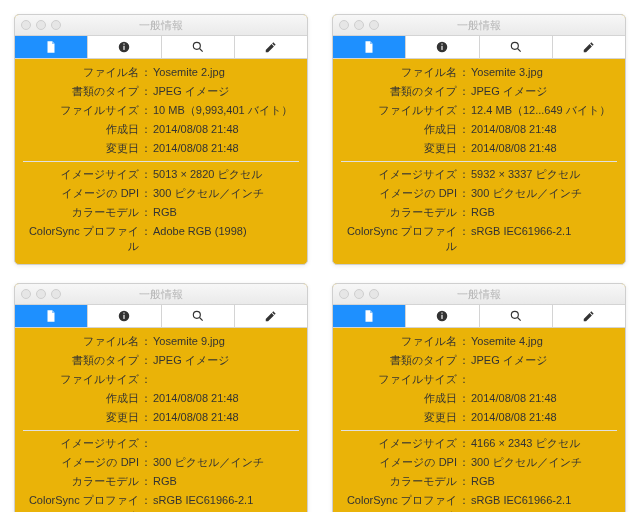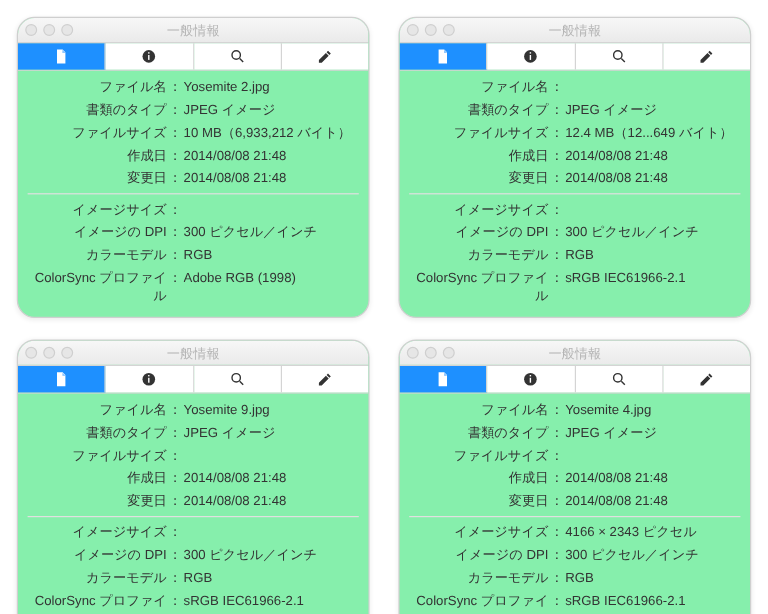--- a/index.html
+++ b/index.html
@@ -12,23 +12,23 @@
     width: 640px;
     box-sizing: border-box;
   }
   .grid {
     display: grid;
     grid-template-columns: 1fr 1fr;
     gap: 18px 24px;
   }
   .window {
     border: 1px solid #cfcfcf;
-    border-radius: 15px;
+    border-radius: 5px;
     overflow: hidden;
-    background: #86efac;
+    background: #eab308;
     box-shadow: 0 1px 4px rgba(0,0,0,0.08);
   }
   .titlebar {
     background: linear-gradient(#f7f7f7, #eaeaea);
     border-bottom: 1px solid #d4d4d4;
     height: 20px;
     display: flex;
     align-items: center;
     padding: 0 6px;
     position: relative;
@@ -152,36 +152,37 @@
           <span class="value">Yosemite 2.jpg</span>
         </div>
         <div class="row">
           <span class="label">書類のタイプ</span>
           <span class="colon">：</span>
           <span class="value">JPEG イメージ</span>
         </div>
         <div class="row">
           <span class="label">ファイルサイズ</span>
           <span class="colon">：</span>
-          <span class="value">10 MB（6,933,212 バイト）</span>
+          <span class="value">10 MB（9,993,401 バイト）</span>
         </div>
         <div class="row">
           <span class="label">作成日</span>
           <span class="colon">：</span>
           <span class="value">2014/08/08 21:48</span>
         </div>
         <div class="row">
           <span class="label">変更日</span>
           <span class="colon">：</span>
           <span class="value">2014/08/08 21:48</span>
         </div>
         <div class="divider"></div>
         <div class="row">
           <span class="label">イメージサイズ</span>
           <span class="colon">：</span>
+          <span class="value">5013 × 2820 ピクセル</span>
         </div>
         <div class="row">
           <span class="label">イメージの DPI</span>
           <span class="colon">：</span>
           <span class="value">300 ピクセル／インチ</span>
         </div>
         <div class="row">
           <span class="label">カラーモデル</span>
           <span class="colon">：</span>
           <span class="value">RGB</span>
@@ -231,20 +232,21 @@
             <svg width="14" height="14" viewBox="0 0 24 24">
               <path fill="#333" d="M3 17l10-10 4 4-10 10H3v-4zM14 6l2-2 4 4-2 2z"></path>
             </svg>
           </span>
         </div>
       </div>
       <div class="body">
         <div class="row">
           <span class="label">ファイル名</span>
           <span class="colon">：</span>
+          <span class="value">Yosemite 3.jpg</span>
         </div>
         <div class="row">
           <span class="label">書類のタイプ</span>
           <span class="colon">：</span>
           <span class="value">JPEG イメージ</span>
         </div>
         <div class="row">
           <span class="label">ファイルサイズ</span>
           <span class="colon">：</span>
           <span class="value">12.4 MB（12...649 バイト）</span>
@@ -256,20 +258,21 @@
         </div>
         <div class="row">
           <span class="label">変更日</span>
           <span class="colon">：</span>
           <span class="value">2014/08/08 21:48</span>
         </div>
         <div class="divider"></div>
         <div class="row">
           <span class="label">イメージサイズ</span>
           <span class="colon">：</span>
+          <span class="value">5932 × 3337 ピクセル</span>
         </div>
         <div class="row">
           <span class="label">イメージの DPI</span>
           <span class="colon">：</span>
           <span class="value">300 ピクセル／インチ</span>
         </div>
         <div class="row">
           <span class="label">カラーモデル</span>
           <span class="colon">：</span>
           <span class="value">RGB</span>

